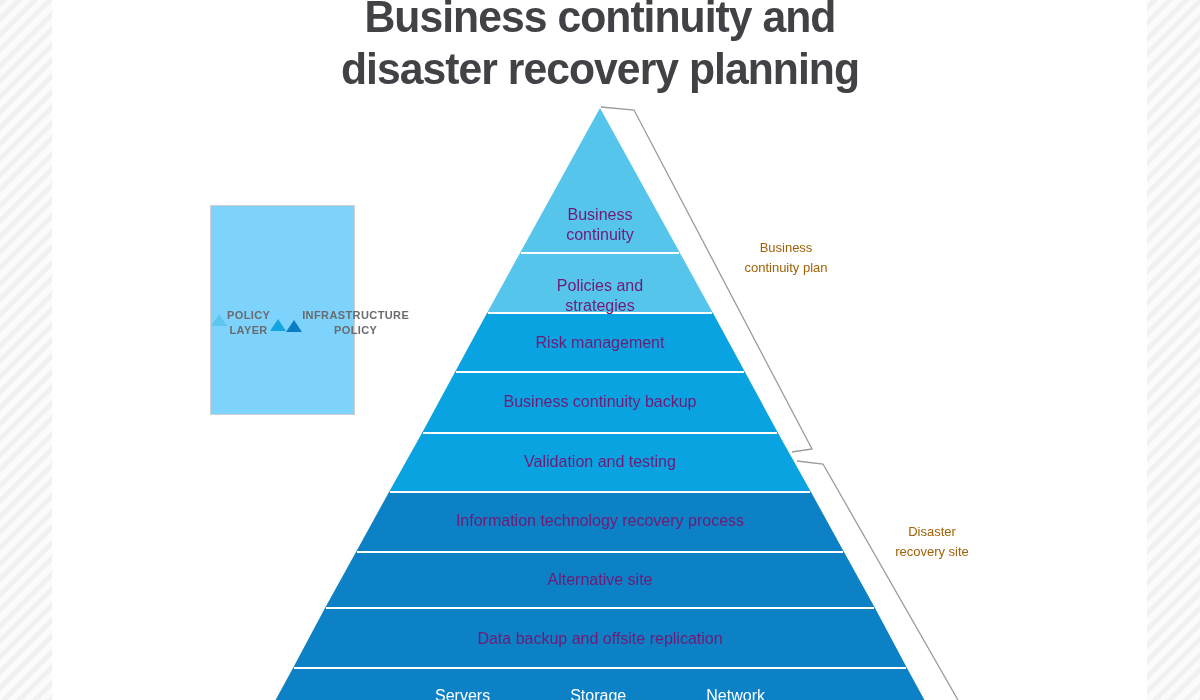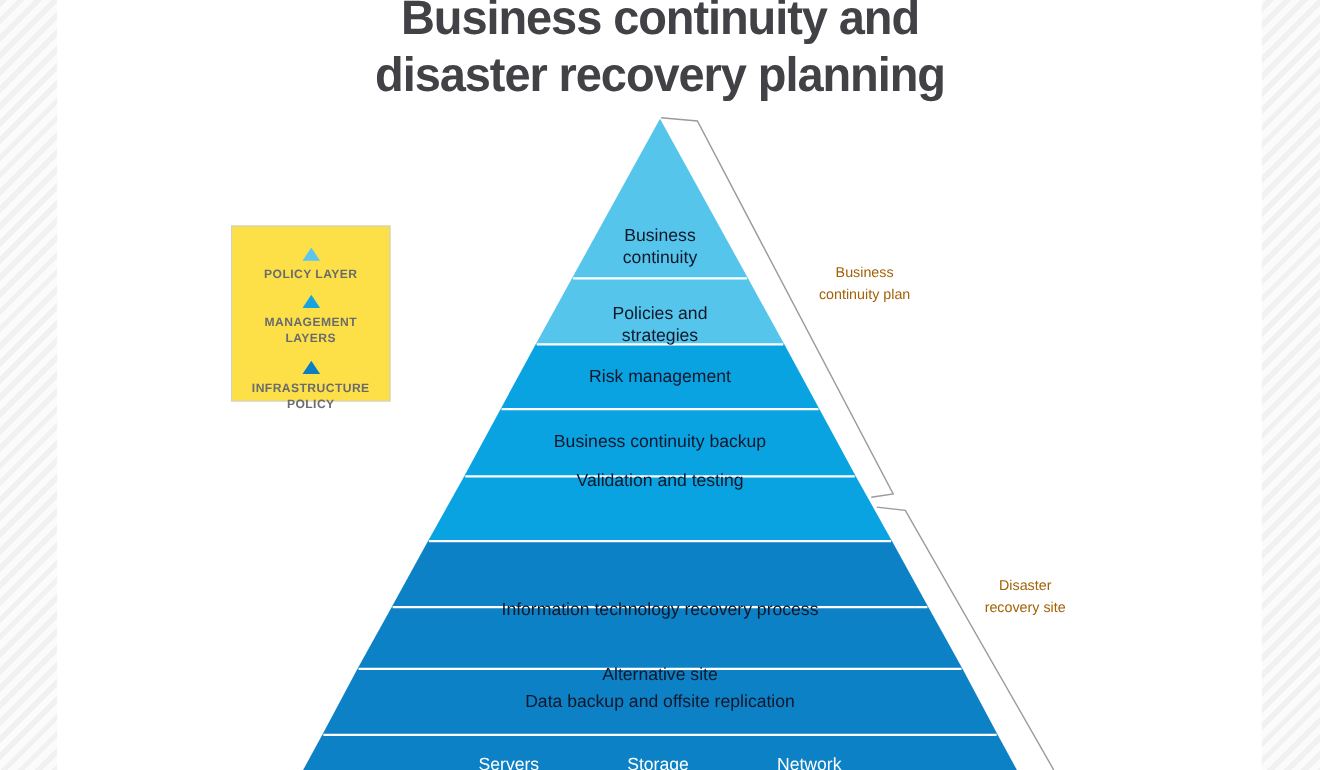--- a/index.html
+++ b/index.html
@@ -20,24 +20,24 @@
     position:absolute;left:0;top:-38px;width:1200px;
     text-align:center;
     font-size:44px;line-height:52px;font-weight:700;
     color:#414146;letter-spacing:-1px;
     transform:scaleX(0.97);
   }
   .title span{display:block;}
   
   .legend{
     position:absolute;left:210px;top:205px;
-    width:145px;height:160px;
-    background:#fde047;border:1px solid #cfcfcf;
+    width:145px;height:210px;
+    background:#7dd3fc;border:1px solid #cfcfcf;
     box-sizing:border-box;
-    display:flex;flex-direction:column;align-items:center;
+    display:flex;align-items:center;
     padding-top:19px;
   }
   .tri{width:0;height:0;border-left:8px solid transparent;border-right:8px solid transparent;}
   .tri.t1{border-bottom:12px solid #5ec6ec;}
   .tri.t2{border-bottom:12px solid #14a5e0;margin-top:10px;}
   .tri.t3{border-bottom:12px solid #0b7ec3;margin-top:12px;}
   .legend-label{
     margin-top:6px;width:112px;
     text-align:center;
     font-size:11px;line-height:15px;font-weight:700;
@@ -46,29 +46,29 @@
   
   svg.pyr{position:absolute;left:0;top:0;}
   .tier1{fill:#55c5ec;}
   .tier2{fill:#0aa3e2;}
   .tier3{fill:#0d81c6;}
   .sep{stroke:#ffffff;stroke-width:2;}
   .bracket{fill:none;stroke:#9b9b9b;stroke-width:1.3;}
   
   .ll{
     position:absolute;left:600px;transform:translateX(-50%);
-    color:#0f172a;font-size:16px;line-height:20px;text-align:center;
+    color:#701a75;font-size:16px;line-height:20px;text-align:center;
   }
   .ll1{top:205px;width:110px;}
   .ll2{top:276px;width:130px;}
   .ll3{top:333px;width:320px;}
   .ll4{top:392px;width:320px;}
-  .ll5{top:428px;width:320px;}
-  .ll6{top:511px;width:430px;margin-top:34px;}
-  .ll7{top:604px;width:320px;}
+  .ll5{top:452px;width:320px;}
+  .ll6{top:511px;width:430px;}
+  .ll7{top:570px;width:320px;}
   .ll8{top:629px;width:400px;}
   .base-row{
     position:absolute;left:600px;top:686px;transform:translateX(-50%);
     width:330px;display:flex;justify-content:space-between;
     color:#ffffff;font-size:16px;line-height:20px;
   }
   
   .bracket-label{
     position:absolute;
     color:#a16207;font-size:13px;line-height:20px;text-align:center;
@@ -83,21 +83,20 @@
 
 <h1 class="title">
   <span>Business continuity and</span>
   <span>disaster recovery planning</span>
 </h1>
 
 <div class="legend">
   <div class="tri t1"></div>
   <div class="legend-label">POLICY LAYER</div>
   <div class="tri t2"></div>
-  <div class="legend-label">MANAGEMENT LAYERS</div>
   <div class="tri t3"></div>
   <div class="legend-label">INFRASTRUCTURE POLICY</div>
 </div>
 
 <svg class="pyr" width="1200" height="700" viewBox="0 0 1200 700">
 
   <polygon class="tier1" points="600,108 680,253 520,253"></polygon>
   <polygon class="tier1" points="520,253 680,253 713,313 487,313"></polygon>
 
   <polygon class="tier2" points="487,313 713,313 745,372 455,372"></polygon>

